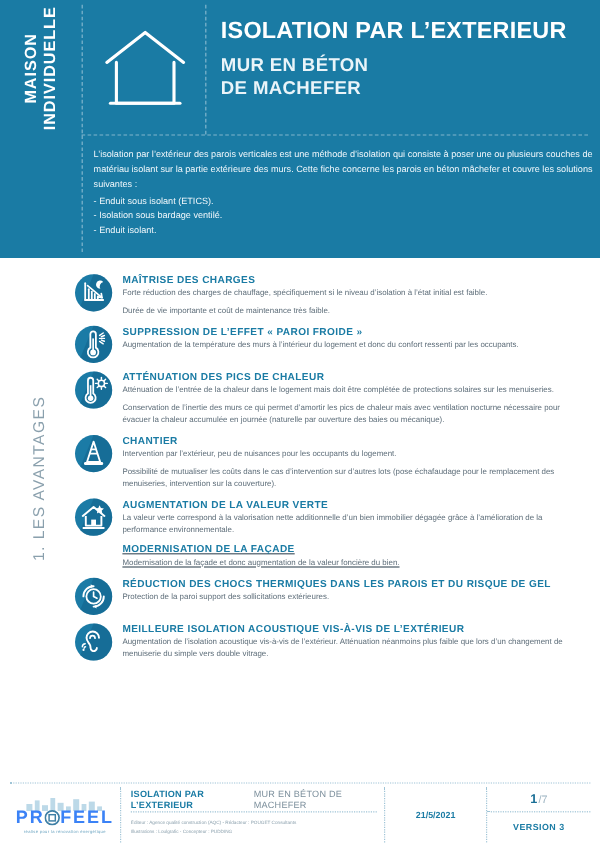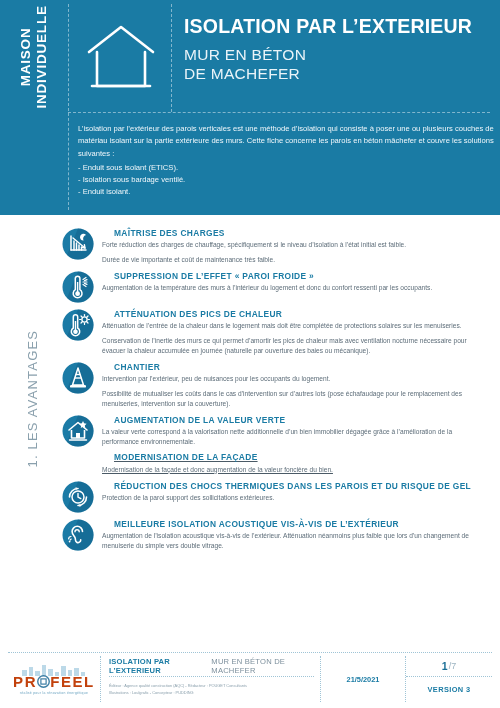--- a/index.html
+++ b/index.html
@@ -88,21 +88,21 @@
     color: #ffffff;
     font-weight: bold;
     font-size: 19.5px;
     letter-spacing: 0.2px;
     line-height: 1.12;
     margin: 0 0 7px 0;
   }
   .title-sub {
     color: #eaf4f9;
     font-size: 15.5px;
-    font-weight: 400;
+    font-weight: 700;
     line-height: 1.25;
     letter-spacing: 0.3px;
     margin: 0;
   }
 
   .header-intro {
     position: absolute;
     left: 78px;
     top: 123px;
     right: 0;
@@ -161,21 +161,21 @@
     margin-top: 1px;
   }
   .adv-icon svg { display: block; }
   .adv-body { flex: 1 1 auto; padding-top: 1px; }
 
   .adv-heading {
     color: #1a7ba4;
     font-weight: bold;
     font-size: 8.4px;
     letter-spacing: 0.35px;
-    margin: 0 0 2px 12px;
+    margin: 0 0 2px 0;
     line-height: 1.2;
   }
   .adv-text {
     color: #5d6d79;
     font-size: 6.6px;
     line-height: 1.52;
     margin: 0 0 5px 0;
   }
   .adv-text:last-child { margin-bottom: 0; }
   .sub-block { margin-top: 4px; text-decoration: underline; }
@@ -210,21 +210,21 @@
     display: flex;
     align-items: center;
     justify-content: center;
     border-right: 1px dotted #9fc4d6;
   }
   .logo-wrap { text-align: center; }
   .logo-word {
     font-size: 15px;
     font-weight: bold;
     letter-spacing: 1.6px;
-    color: #c2410c;
+    color: #3b82f6;
     line-height: 1;
     display: flex;
     align-items: center;
     justify-content: flex-start;
   }
   .logo-tag {
     font-size: 3.4px;
     color: #6aa3c0;
     letter-spacing: 0.3px;
     margin-top: 2px;

